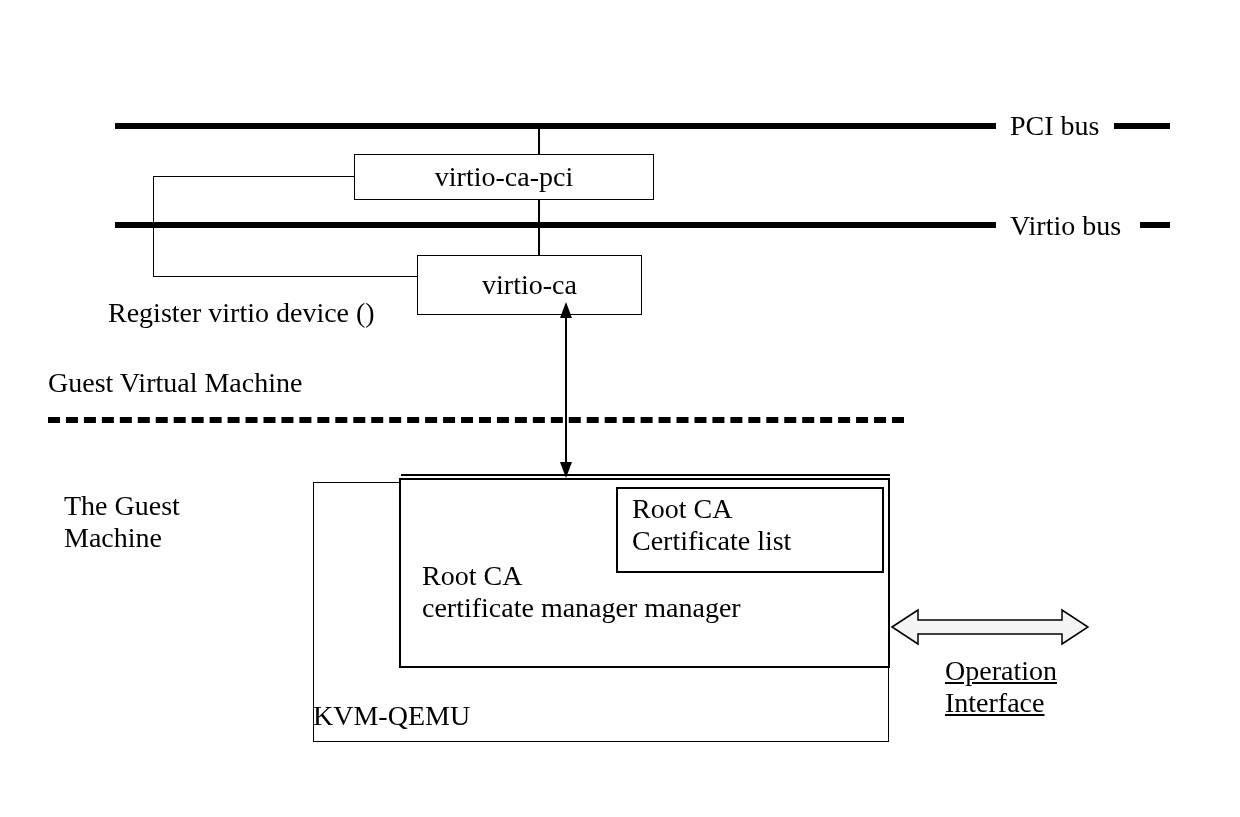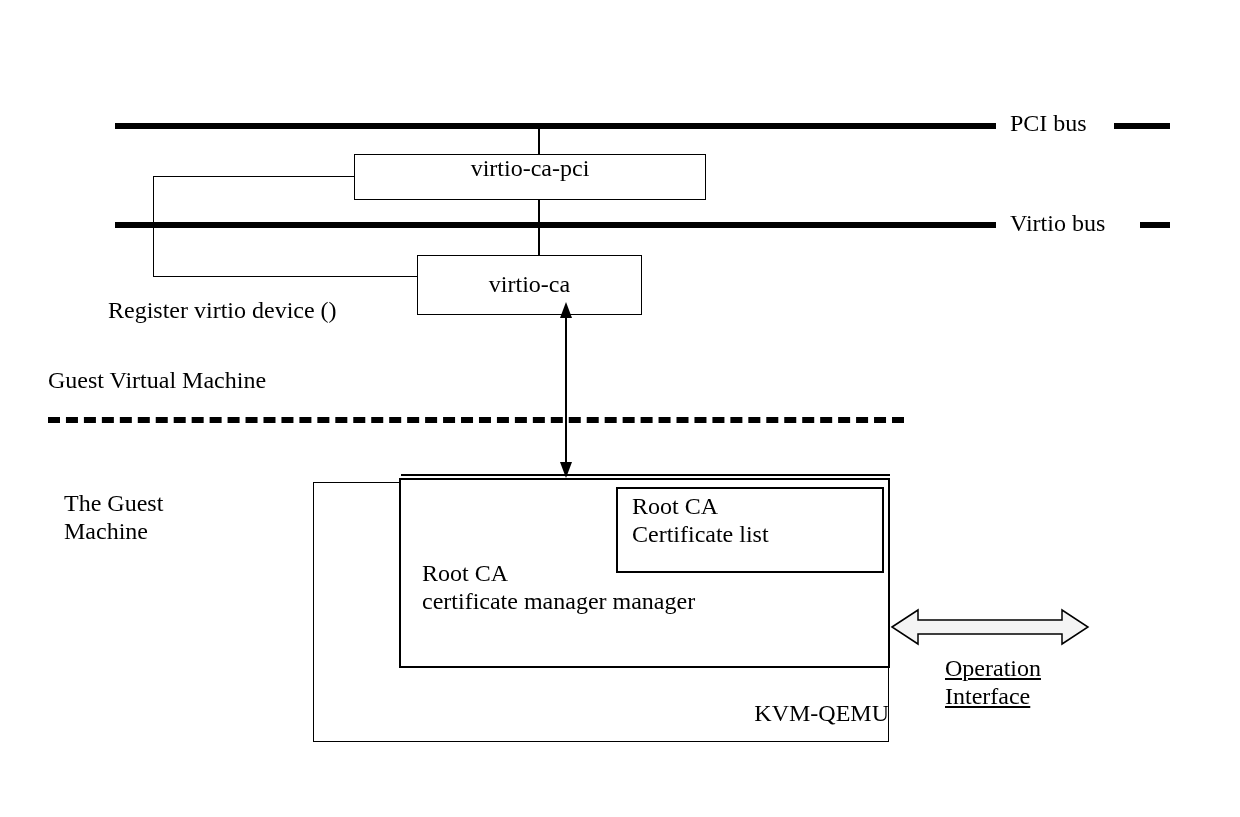--- a/index.html
+++ b/index.html
@@ -25,41 +25,41 @@
   .hline-thin {
     background: #000;
     height: 1px;
   }
   .box {
     border: 1px solid #000;
     background: #fff;
     box-sizing: border-box;
   }
   .label {
-    font-size: 24px;
+    font-size: 28px;
     color: #000;
     line-height: 1.15;
   }
   .label-center {
-    text-align: right;
+    text-align: left;
   }
   svg { position: absolute; top: 0; left: 0; }
 </style>
 </head>
 <body>
 
 <div class="canvas">
 
   <div class="abs hline" style="left:115px; top:123px; width:881px;"></div>
   <div class="abs label" style="left:1010px; top:110px;">PCI bus</div>
   <div class="abs hline" style="left:1114px; top:123px; width:56px;"></div>
 
   <div class="abs" style="left:538px; top:127px; width:2px; height:27px; background:#000;"></div>
 
-  <div class="abs box" style="left:354px; top:154px; width:352px; height:46px; display:flex; align-items:flex-start; justify-content:center;">
+  <div class="abs box" style="left:354px; top:154px; width:300px; height:46px; display:flex; align-items:center; justify-content:center;">
     <span class="label">virtio-ca-pci</span>
   </div>
 
   <div class="abs hline" style="left:115px; top:222px; width:881px;"></div>
   <div class="abs label" style="left:1010px; top:210px;">Virtio bus</div>
   <div class="abs hline" style="left:1140px; top:222px; width:30px;"></div>
 
   <div class="abs" style="left:538px; top:200px; width:2px; height:22px; background:#000;"></div>
 
   <div class="abs hline-thin" style="left:153px; top:176px; width:201px;"></div>

